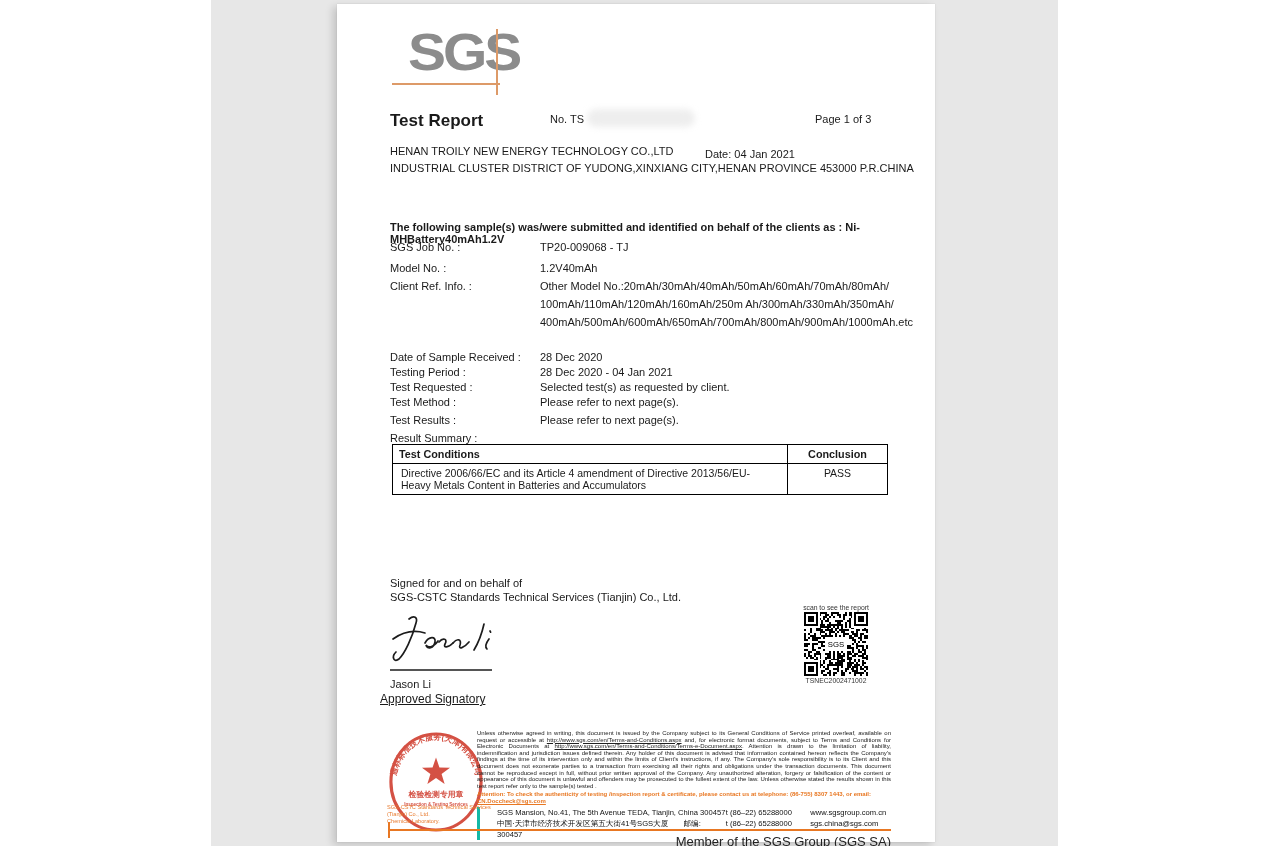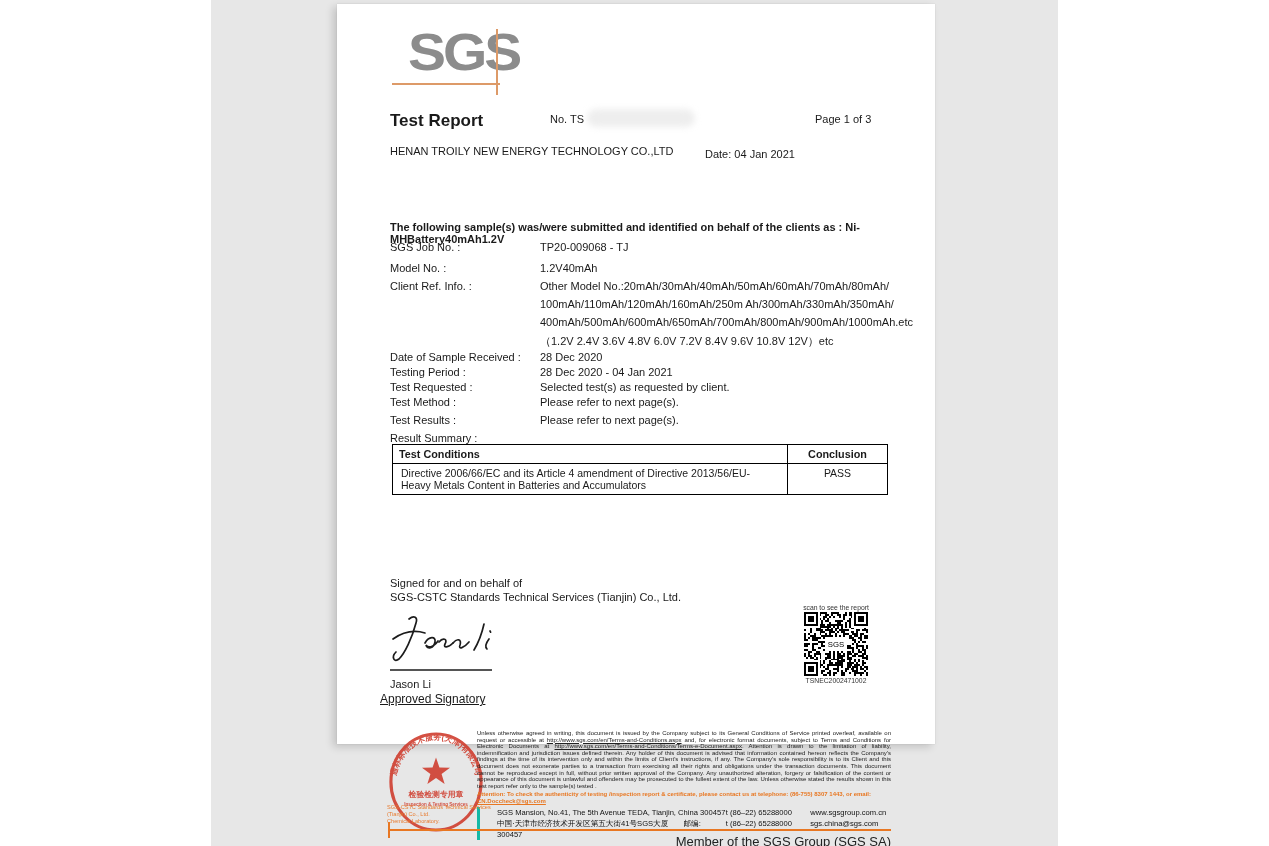--- a/index.html
+++ b/index.html
@@ -5,21 +5,21 @@
   * { box-sizing: border-box; }
   html,body { margin:0; padding:0; }
   body {
     width:1269px; height:846px; position:relative; overflow:hidden;
     background:#ffffff;
     font-family:"Liberation Sans", sans-serif;
     color:#1a1a1a;
   }
   .viewer-band { position:absolute; left:211px; top:0; width:847px; height:846px; background:#e7e7e7; }
   .page {
-    position:absolute; left:337px; top:4px; width:598px; height:740px;
+    position:absolute; left:337px; top:4px; width:598px; height:838px;
     background:#ffffff; box-shadow:-4px 3px 8px rgba(0,0,0,0.16), 0 0 1px rgba(0,0,0,0.15);
   }
   .abs { position:absolute; }
 
   
   .sgs-logo { left:71px; top:22px; font-size:57px; font-weight:bold; color:#8c8c8c; letter-spacing:-3px; line-height:1; transform:scaleY(0.92); transform-origin:top left; }
   .logo-underline { left:55px; top:79px; width:108px; height:2px; background:#dd9a68; }
   .logo-vline { left:159px; top:25px; width:2px; height:66px; background:#dd9a68; }
 
   
@@ -83,33 +83,33 @@
   <div class="abs logo-underline"></div>
   <div class="abs logo-vline"></div>
 
   <div class="abs report-title">Test Report</div>
   <div class="abs report-no">No. TS</div>
   <div class="abs no-blur"></div>
   <div class="abs report-date">Date: 04 Jan 2021</div>
   <div class="abs report-page">Page 1 of 3</div>
 
   <div class="abs client-name">HENAN TROILY NEW ENERGY TECHNOLOGY CO.,LTD</div>
+  <div class="abs client-addr">INDUSTRIAL CLUSTER DISTRICT OF YUDONG,XINXIANG CITY,HENAN PROVINCE 453000 P.R.CHINA</div>
   <div class="abs sample-line">The following sample(s) was/were submitted and identified on behalf of the clients as : Ni-MHBattery40mAh1.2V</div>
 
   <div class="abs f-label" style="top:237px">SGS Job No. :</div>
   <div class="abs f-value" style="top:237px">TP20-009068 - TJ</div>
 
   <div class="abs f-label" style="top:258px">Model No. :</div>
   <div class="abs f-value" style="top:258px">1.2V40mAh</div>
 
   <div class="abs f-label" style="top:276px">Client Ref. Info. :</div>
   <div class="abs f-value" style="top:276px">Other Model No.:20mAh/30mAh/40mAh/50mAh/60mAh/70mAh/80mAh/</div>
   <div class="abs f-value" style="top:294px">100mAh/110mAh/120mAh/160mAh/250m Ah/300mAh/330mAh/350mAh/</div>
   <div class="abs f-value" style="top:312px">400mAh/500mAh/600mAh/650mAh/700mAh/800mAh/900mAh/1000mAh.etc</div>
-  <div class="abs f-value" style="top:330px">（1.2V 2.4V 3.6V 4.8V 6.0V 7.2V 8.4V 9.6V 10.8V 12V）etc</div>
 
   <div class="abs f-label" style="top:347px">Date of Sample Received :</div>
   <div class="abs f-value" style="top:347px">28 Dec 2020</div>
 
   <div class="abs f-label" style="top:362px">Testing Period :</div>
   <div class="abs f-value" style="top:362px">28 Dec 2020 - 04 Jan 2021</div>
 
   <div class="abs f-label" style="top:377px">Test Requested :</div>
   <div class="abs f-value" style="top:377px">Selected test(s) as requested by client.</div>
 

